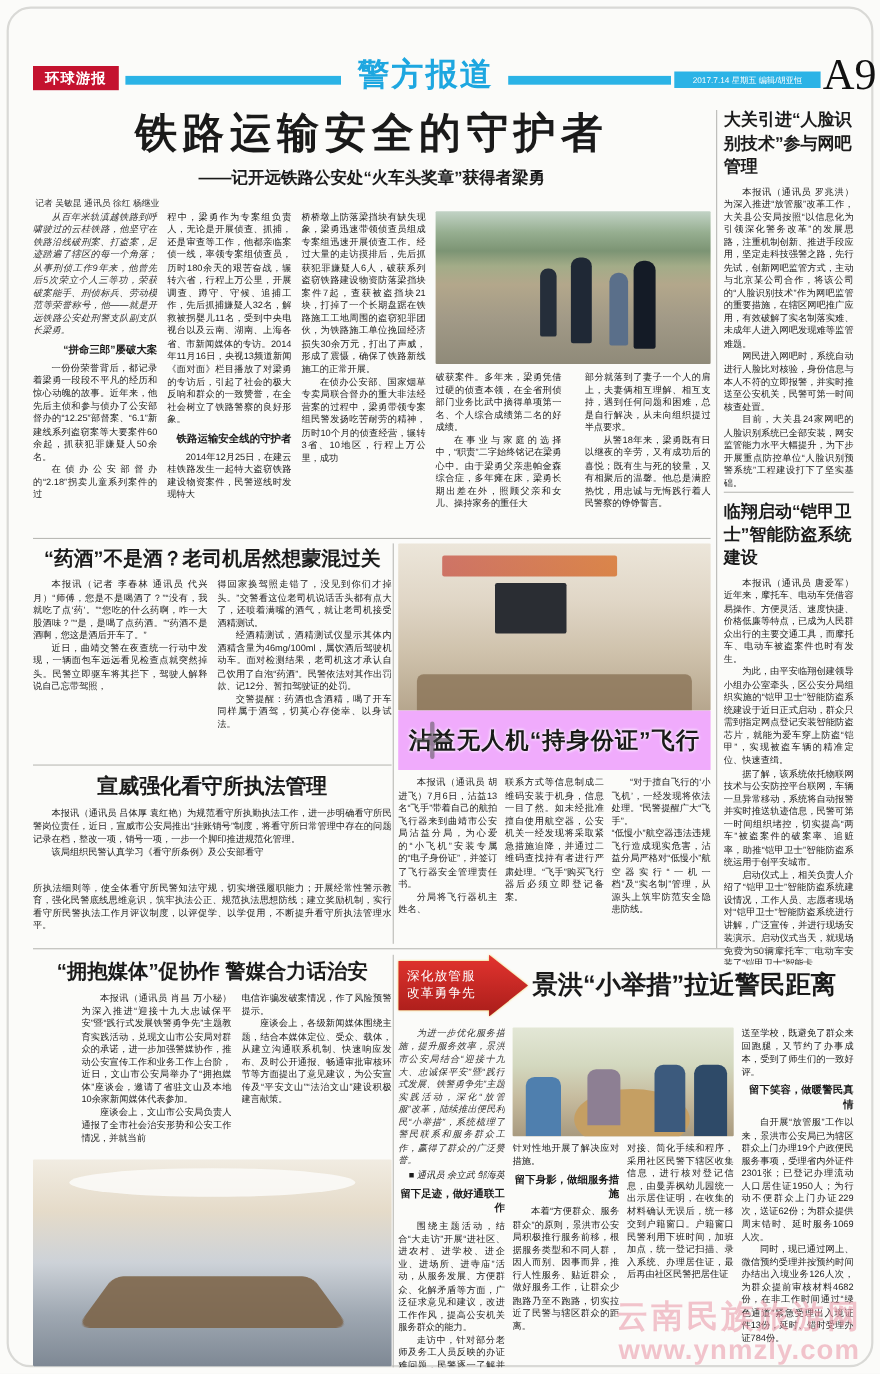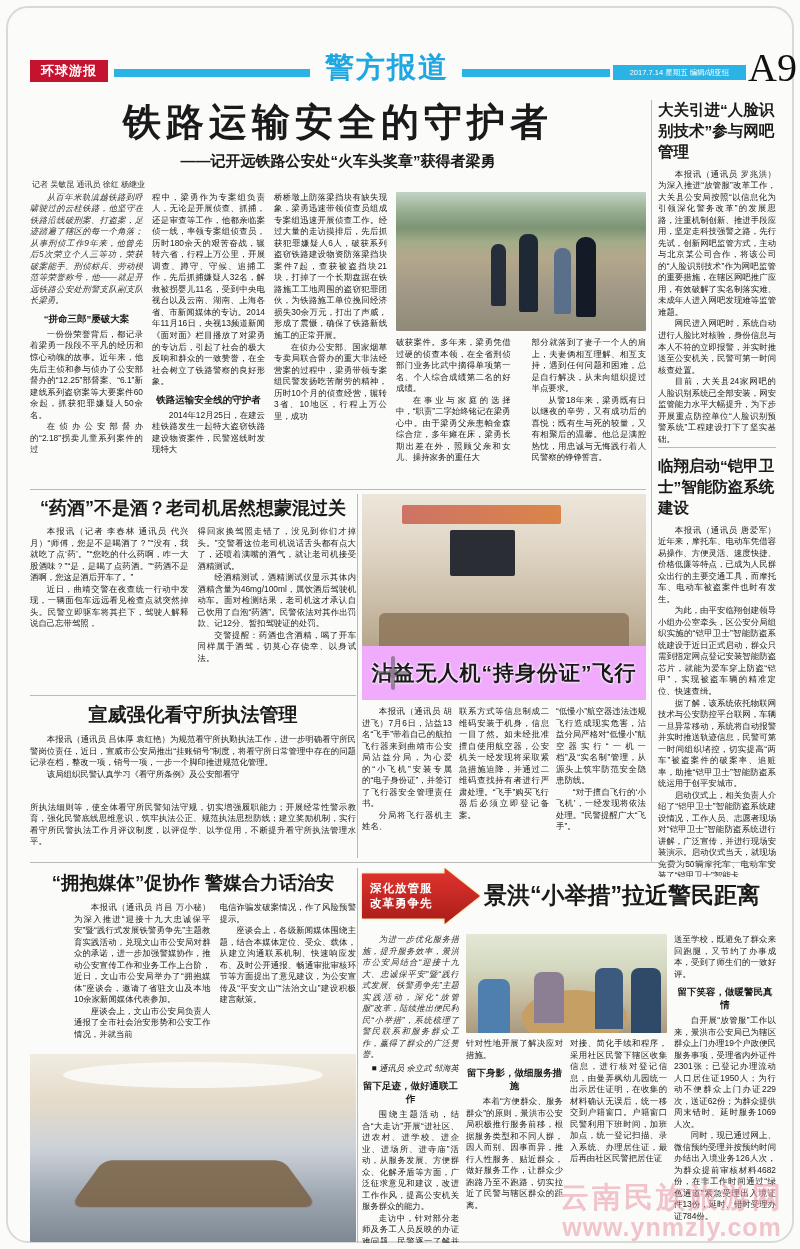--- a/index.html
+++ b/index.html
@@ -18,21 +18,21 @@
   #dateline{position:absolute;left:613px;top:65px;width:133px;height:15px;background:#2bb3e6;color:#fff;
             font-size:7.5px;display:flex;align-items:center;justify-content:center;white-space:nowrap;}
   #page-number{position:absolute;left:748px;top:44px;font-family:"Liberation Serif",serif;font-size:40px;color:#111;}
 
   
   .col{overflow:hidden;font-size:8.4px;line-height:1.37;color:#1b1b1b;}
   .para{margin:0;text-indent:2em;text-align:justify;}
   .cont{text-indent:0;}
   .sig{text-indent:0;text-align:right;font-style:italic;margin-top:2px;}
   .intro-italic{font-style:italic;color:#333;}
-  .subhead{margin:5px 0 4px 0;text-align:center;font-size:9.5px;font-weight:bold;}
+  .subhead{margin:5px 0 4px 0;text-align:right;font-size:9.5px;font-weight:bold;}
   .rule-h{position:absolute;height:1px;background:#b9b9b5;}
   .rule-v{position:absolute;width:1px;background:#b9b9b5;}
   .photo{position:relative;overflow:hidden;border-radius:1px;}
 
   
   #lead{position:absolute;left:30px;top:100px;width:616px;height:388px;}
   #lead-headline{font-size:38px;font-weight:900;text-align:center;letter-spacing:5px;line-height:1.1;margin:2px 0 0 0;}
   #lead-subtitle{font-size:15px;font-weight:bold;text-align:center;margin:8px 0 0 0;}
   #lead-byline{font-size:8px;color:#333;margin:8px 0 2px 2px;}
   #lead-cols{display:flex;gap:9px;height:272px;}
@@ -90,21 +90,21 @@
       linear-gradient(180deg,#f1ece2 0%,#e5dbc9 25%,#cdd2d8 50%,#9fa8b2 75%,#7e8894 100%);}
   #ym-photo .table{position:absolute;left:18%;top:52%;width:64%;height:30%;background:#7a5f42;border-radius:10px;transform:perspective(100px) rotateX(35deg);opacity:.85;}
   #ym-photo .ceiling{position:absolute;left:10%;top:4%;width:80%;height:14%;background:#fdfdfb;border-radius:50%;opacity:.8;}
 
   
   #jh-arrow{position:absolute;left:362px;top:868px;width:118px;height:56px;
             filter:drop-shadow(0 0 1px #f2c94c);}
   #jh-arrow .shape{width:100%;height:100%;background:linear-gradient(180deg,#e3342f,#a91d1a);
             clip-path:polygon(0 10%,70% 10%,70% 0,100% 50%,70% 100%,70% 90%,0 90%);
             display:flex;flex-direction:column;align-items:flex-start;justify-content:center;padding-left:8px;box-sizing:border-box;}
-  #jh-arrow .shape div{color:#fff;font-weight:bold;font-size:11.5px;line-height:1.3;letter-spacing:1px;}
+  #jh-arrow .shape div{color:#fff;font-weight:normal;font-size:11.5px;line-height:1.3;letter-spacing:1px;}
   #jh-headline{position:absolute;left:468px;top:880px;width:308px;text-align:center;
                font-size:23px;font-weight:900;white-space:nowrap;}
   #jh-cols{position:absolute;left:362px;top:934px;width:414px;height:309px;display:flex;gap:7px;}
   .jh-col{flex:0 0 97px;}
   #jh-colD{flex:1;}
   .jh-pad{padding-top:104px;}
   #jh-photo{position:absolute;left:466px;top:934px;width:201px;height:99px;background:
       linear-gradient(180deg,#e3e7d6 0%,#d3d8bf 35%,#c6bb9e 65%,#a89a7f 100%);}
   #jh-photo .table{position:absolute;left:28%;bottom:-12%;width:52%;height:55%;background:#c59f63;border-radius:50%;}
   #jh-photo .f1{left:6%;bottom:0;width:16%;height:55%;background:#4f7fae;border-radius:8px 8px 0 0;position:absolute;}
@@ -234,22 +234,22 @@
     </div>
     <div id="zy-cols">
       <div class="col">
           <p class="para">本报讯（通讯员 胡进飞）7月6日，沾益13名“飞手”带着自己的航拍飞行器来到曲靖市公安局沾益分局，为心爱的“小飞机”安装专属的“电子身份证”，并签订了飞行器安全管理责任书。</p>
           <p class="para">分局将飞行器机主姓名、</p>
         </div>
       <div class="col">
           <p class="para cont">联系方式等信息制成二维码安装于机身，信息一目了然。如未经批准擅自使用航空器，公安机关一经发现将采取紧急措施迫降，并通过二维码查找持有者进行严肃处理。“飞手”购买飞行器后必须立即登记备案。</p>
         </div>
       <div class="col">
+          <p class="para">“对于擅自飞行的‘小飞机’，一经发现将依法处理。”民警提醒广大“飞手”。</p>
           <p class="para cont">“低慢小”航空器违法违规飞行造成现实危害，沾益分局严格对“低慢小”航空器实行“一机一档”及“实名制”管理，从源头上筑牢防范安全隐患防线。</p>
-          <p class="para">“对于擅自飞行的‘小飞机’，一经发现将依法处理。”民警提醒广大“飞手”。</p>
         </div>
     </div>
   </div>
 
   <div id="ym">
     <h3 id="ym-headline">“拥抱媒体”促协作 警媒合力话治安</h3>
     <div class="twocols">
       <div class="col">
           <p class="para">本报讯（通讯员 肖昌 万小秘）为深入推进“迎接十九大忠诚保平安”暨“践行式发展铁警勇争先”主题教育实践活动，兑现文山市公安局对群众的承诺，进一步加强警媒协作，推动公安宣传工作和业务工作上台阶，近日，文山市公安局举办了“拥抱媒体”座谈会，邀请了省驻文山及本地10余家新闻媒体代表参加。</p>
           <p class="para">座谈会上，文山市公安局负责人通报了全市社会治安形势和公安工作情况，并就当前</p>

